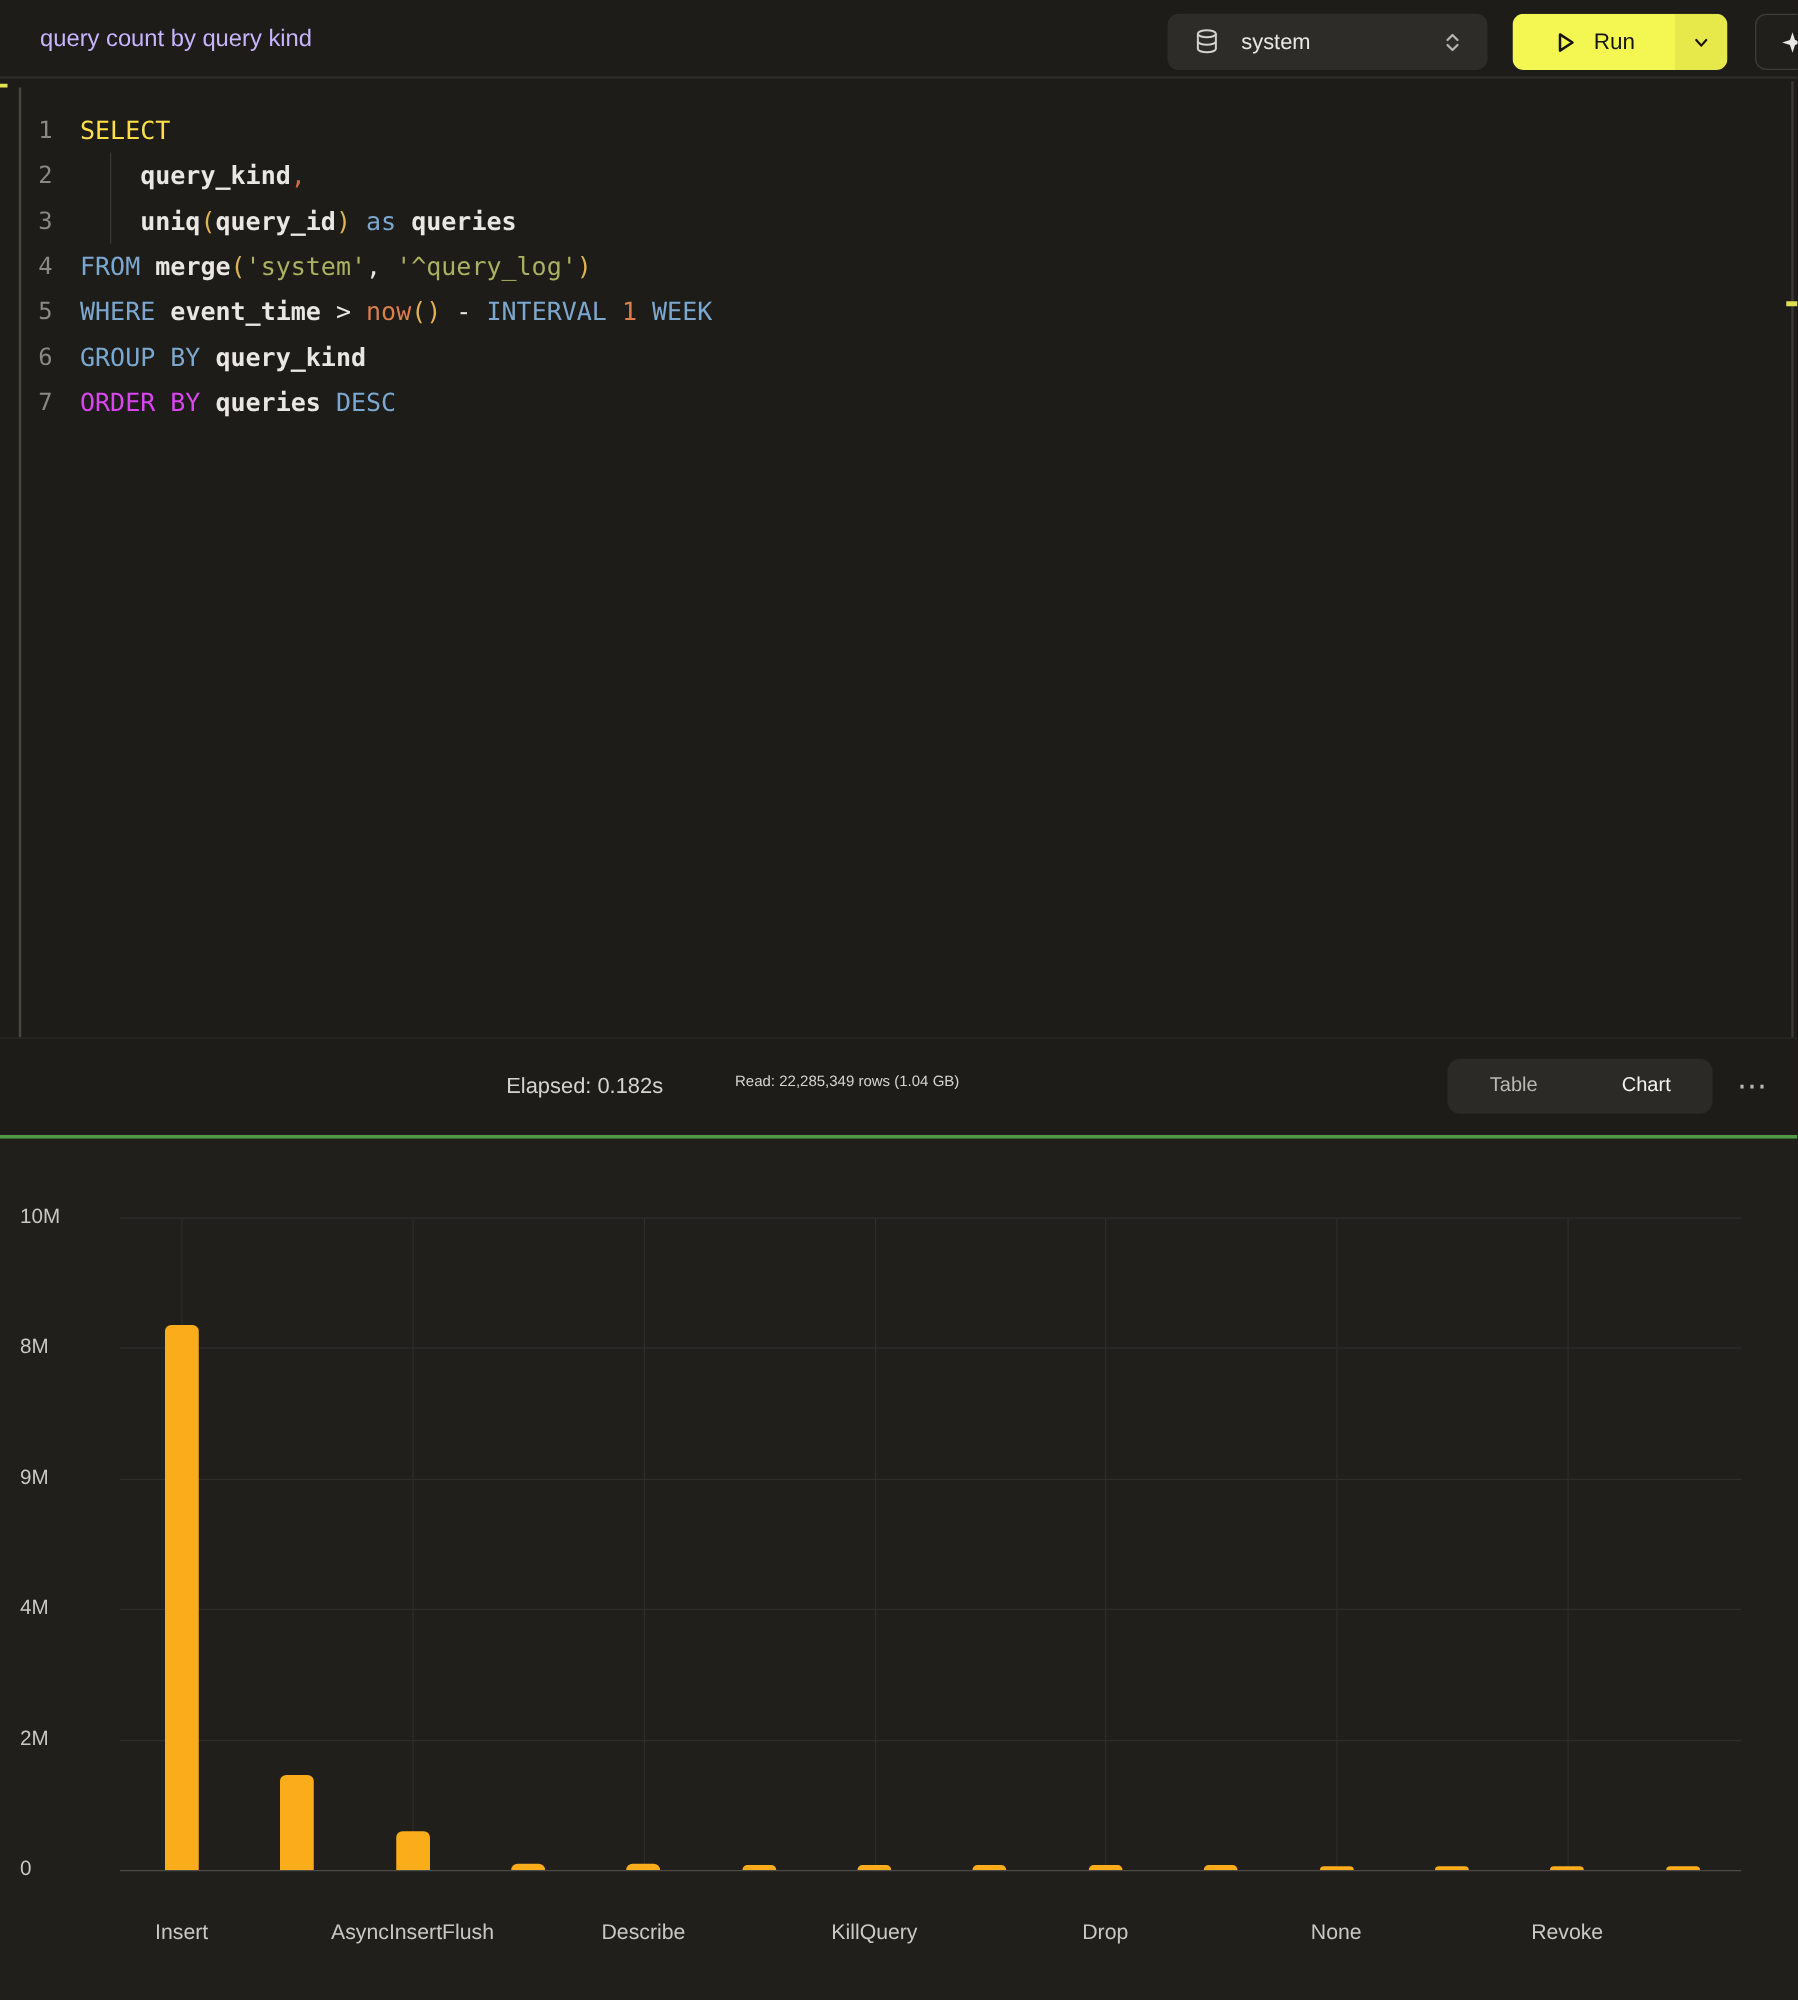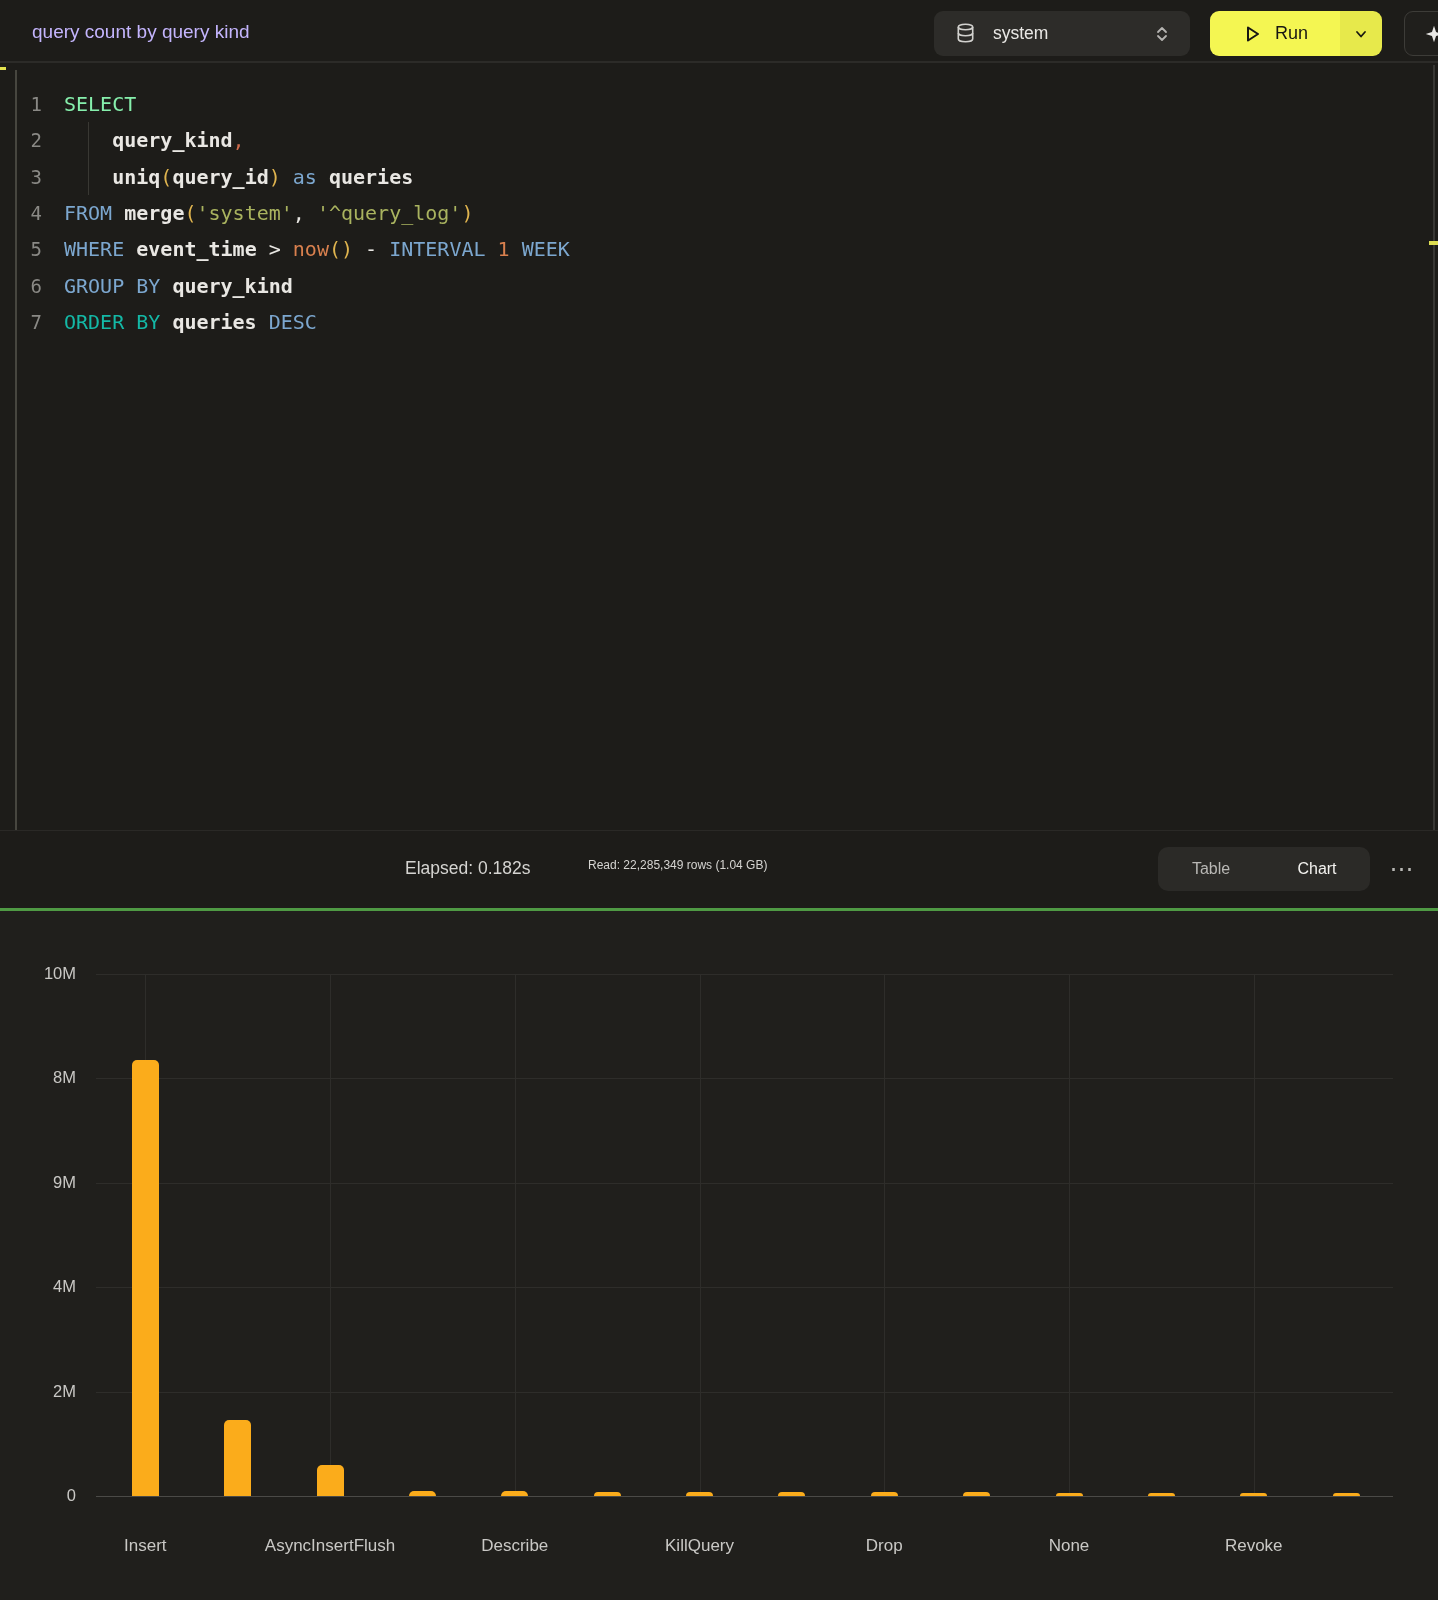--- a/index.html
+++ b/index.html
@@ -63,21 +63,21 @@
   .more-btn { position:absolute; left:1380px; top:16px; width:44px; height:44px; border:none;
               background:transparent; color:#b9b8b5; font-size:24px; cursor:pointer;
               letter-spacing:1px; }
   
   .green-divider { position:absolute; left:0; top:908px; width:1438px; height:3px; background:#4f9a44; }
   .chart-panel { position:absolute; left:0; top:911px; width:1438px; height:689px; background:#201f1c; }
   #chart-layer { position:absolute; left:0; top:0; width:1438px; height:1600px; pointer-events:none; }
   .hgrid { position:absolute; height:1px; }
   .vgrid { position:absolute; width:1px; }
   .bar { position:absolute; border-radius:5px 5px 0 0; }
-  .ylab { position:absolute; font-size:16.5px; text-align:right; width:60px; }
+  .ylab { position:absolute; font-size:16.5px; text-align:left; width:60px; }
   .xlab { position:absolute; font-size:17px; text-align:center; width:220px; }
 </style>
 </head>
 <body>
 
 <header class="topbar">
   <div class="qtitle">query count by query kind</div>
 
   <button class="db-select">
     <span class="dbicon">
@@ -120,21 +120,21 @@
     </span>
   </button>
 </header>
 
 <div class="editor">
   <div class="query-range-line"></div>
   <div class="indent-guide"></div>
   <div id="code-lines">
       <div class="code-line">
         <span class="lnum">1</span>
-        <span class="ltext"><span style="color: #86efac;">SELECT</span></span>
+        <span class="ltext"><span style="color: #fde047;">SELECT</span></span>
       </div>
       <div class="code-line">
         <span class="lnum">2</span>
         <span class="ltext"><span style="color: rgb(233, 231, 227);">    </span><span style="color: rgb(233, 231, 227); font-weight: bold;">query_kind</span><span style="color: rgb(206, 106, 75);">,</span></span>
       </div>
       <div class="code-line">
         <span class="lnum">3</span>
         <span class="ltext"><span style="color: rgb(233, 231, 227);">    </span><span style="color: rgb(233, 231, 227); font-weight: bold;">uniq</span><span style="color: rgb(223, 180, 79);">(</span><span style="color: rgb(233, 231, 227); font-weight: bold;">query_id</span><span style="color: rgb(223, 180, 79);">)</span><span style="color: rgb(233, 231, 227);"> </span><span style="color: rgb(124, 167, 207);">as</span><span style="color: rgb(233, 231, 227);"> </span><span style="color: rgb(233, 231, 227); font-weight: bold;">queries</span></span>
       </div>
       <div class="code-line">
@@ -144,21 +144,21 @@
       <div class="code-line">
         <span class="lnum">5</span>
         <span class="ltext"><span style="color: rgb(124, 167, 207);">WHERE</span><span style="color: rgb(233, 231, 227);"> </span><span style="color: rgb(233, 231, 227); font-weight: bold;">event_time</span><span style="color: rgb(233, 231, 227);"> </span><span style="color: rgb(233, 231, 227);">&gt;</span><span style="color: rgb(233, 231, 227);"> </span><span style="color: rgb(217, 128, 78);">now</span><span style="color: rgb(223, 180, 79);">()</span><span style="color: rgb(233, 231, 227);"> </span><span style="color: rgb(233, 231, 227);">-</span><span style="color: rgb(233, 231, 227);"> </span><span style="color: rgb(124, 167, 207);">INTERVAL</span><span style="color: rgb(233, 231, 227);"> </span><span style="color: rgb(217, 128, 78);">1</span><span style="color: rgb(233, 231, 227);"> </span><span style="color: rgb(124, 167, 207);">WEEK</span></span>
       </div>
       <div class="code-line">
         <span class="lnum">6</span>
         <span class="ltext"><span style="color: rgb(124, 167, 207);">GROUP BY</span><span style="color: rgb(233, 231, 227);"> </span><span style="color: rgb(233, 231, 227); font-weight: bold;">query_kind</span></span>
       </div>
       <div class="code-line">
         <span class="lnum">7</span>
-        <span class="ltext"><span style="color: #14b8a6;">ORDER BY</span><span style="color: rgb(233, 231, 227);"> </span><span style="color: rgb(233, 231, 227); font-weight: bold;">queries</span><span style="color: rgb(233, 231, 227);"> </span><span style="color: rgb(124, 167, 207);">DESC</span></span>
+        <span class="ltext"><span style="color: #d946ef;">ORDER BY</span><span style="color: rgb(233, 231, 227);"> </span><span style="color: rgb(233, 231, 227); font-weight: bold;">queries</span><span style="color: rgb(233, 231, 227);"> </span><span style="color: rgb(124, 167, 207);">DESC</span></span>
       </div>
     </div>
 </div>
 <div class="active-dash"></div>
 <div class="overview-ruler"></div>
 <div class="ruler-marker"></div>
 
 <div class="toolbar">
   <div class="stat-elapsed">Elapsed: 0.182s</div>
   <div class="stat-read">Read: 22,285,349 rows (1.04 GB)</div>

